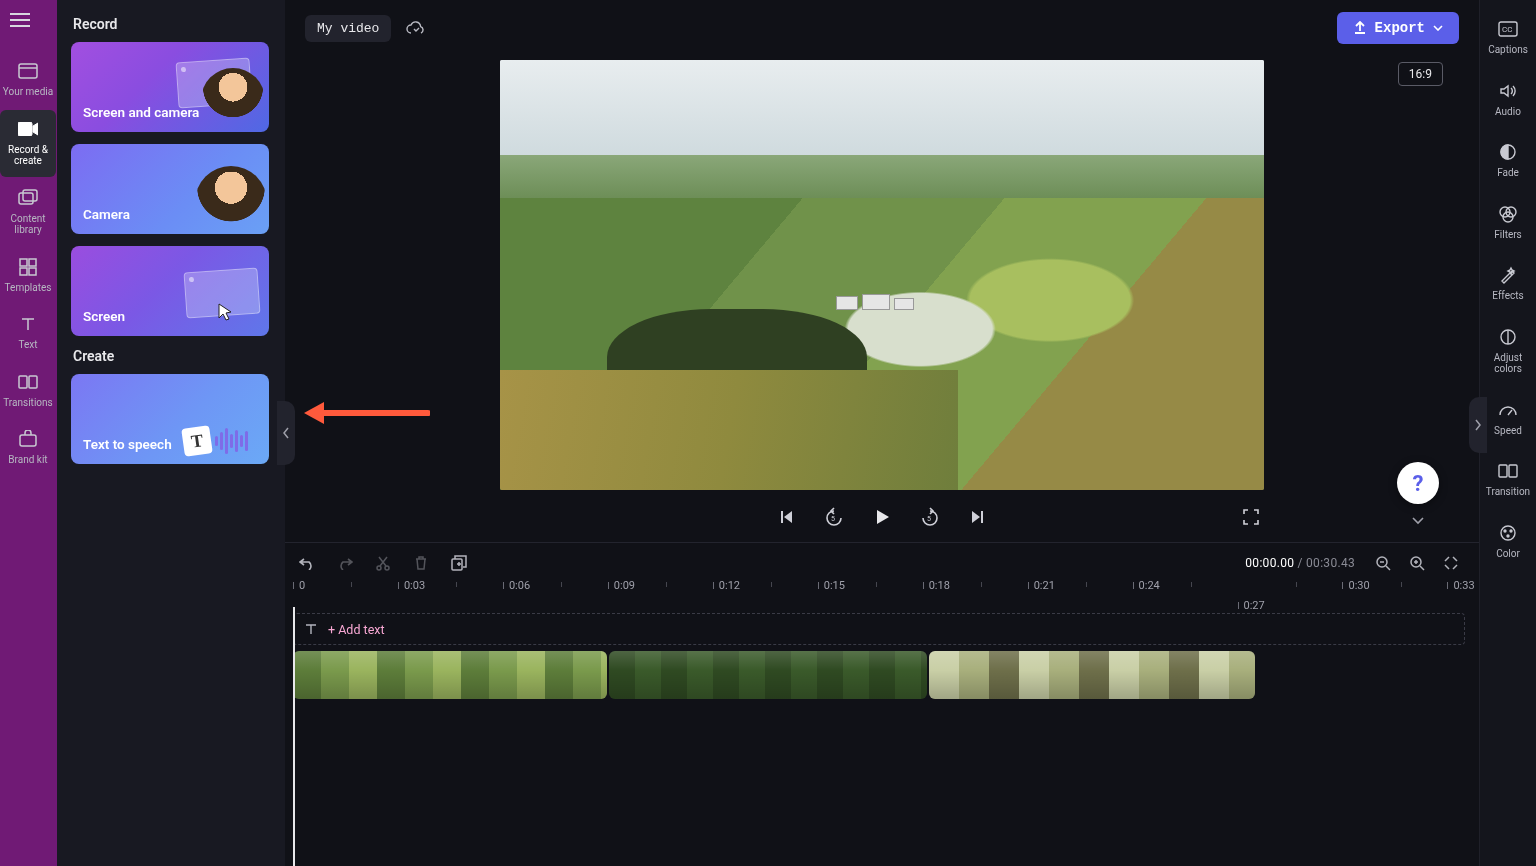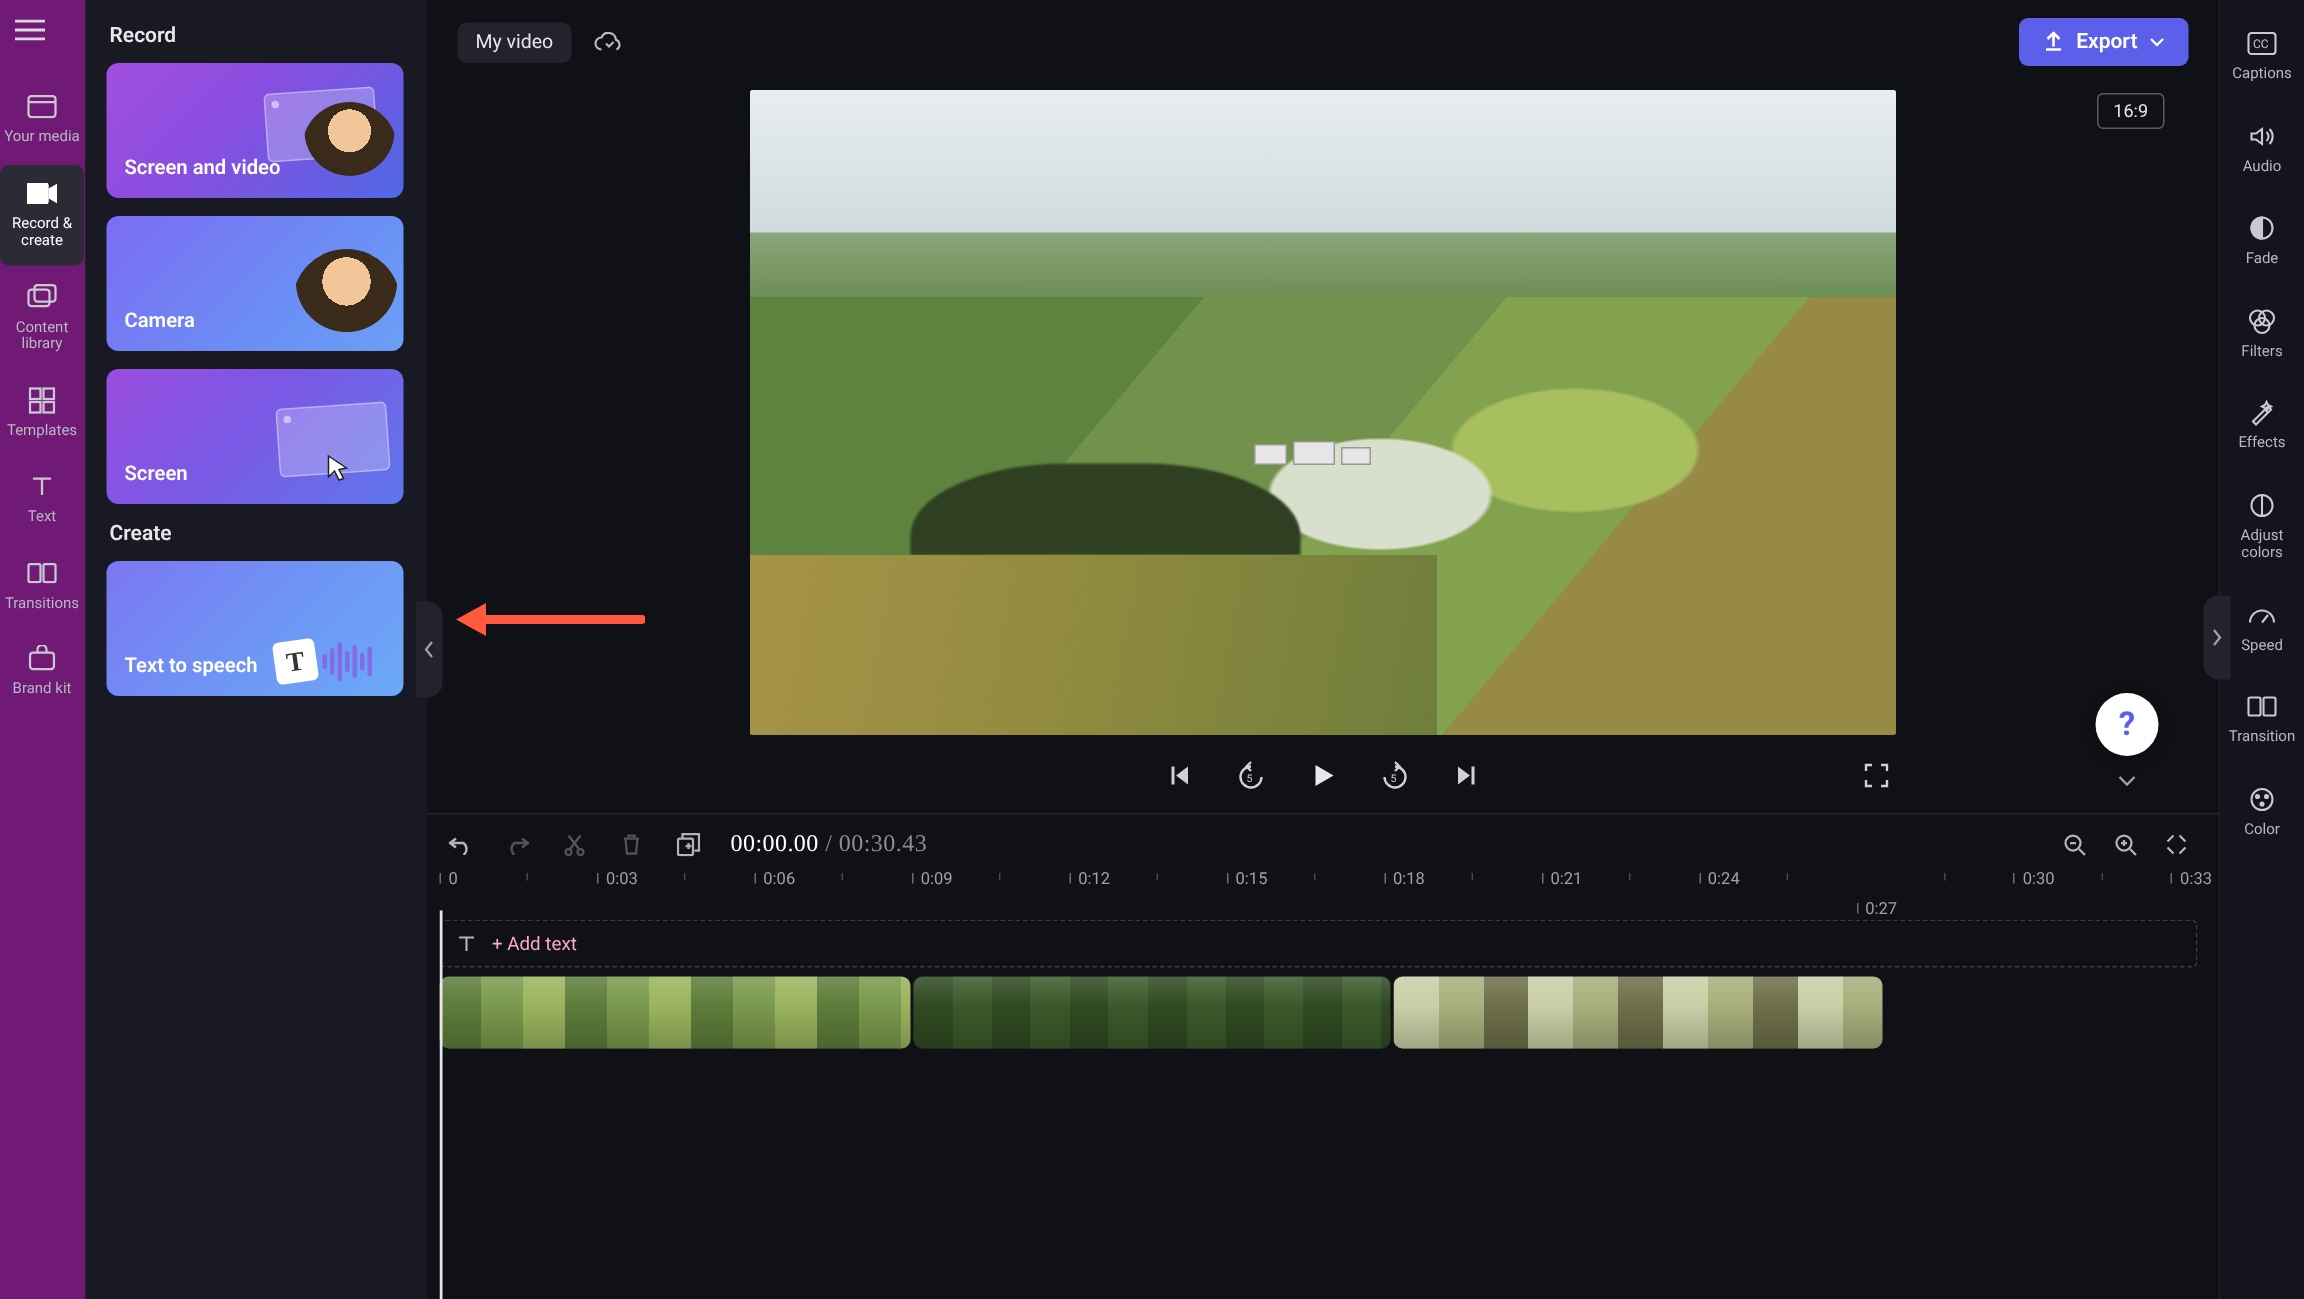--- a/index.html
+++ b/index.html
@@ -64,21 +64,21 @@
   position:absolute; left:277px; top:50%; transform:translateY(-50%);
   width:18px; height:64px; background:#22232d; border-radius:0 10px 10px 0;
   display:flex; align-items:center; justify-content:center; cursor:pointer; z-index:5;
 }
 
 
 .stage{
   flex:1; display:flex; flex-direction:column; background:#101117; position:relative;
 }
 .stage-header{
-  height:56px; display:flex; align-items:center; padding:0 20px; gap:12px;
+  height:56px; display:flex; align-items:center; padding:0 20px; gap:12px;font-family:Liberation Mono, monospace;
 }
 .title-chip{background:#22232d; padding:6px 12px; border-radius:6px; font-size:13px;}
 .cloud-ic{width:24px;height:24px; display:flex;align-items:center;justify-content:center;}
 .export-btn{
   margin-left:auto; background:#5b5fe9; color:#fff; padding:8px 16px;
   border-radius:6px; font-size:14px; font-weight:600; display:flex; align-items:center; gap:8px; cursor:pointer;
 }
 .preview-wrap{flex:0 0 auto; display:flex; flex-direction:column; align-items:center; padding:4px 20px 6px; position:relative;}
 .ratio-chip{
   position:absolute; right:36px; top:6px; border:1px solid #5a5b66; padding:4px 10px;
@@ -117,21 +117,21 @@
   box-shadow:0 2px 8px rgba(0,0,0,.4); z-index:6;
 }
 .help-caret{position:absolute; right:52px; top:512px; width:18px;height:18px;display:flex;align-items:center;justify-content:center;color:#aaa;}
 
 
 .timeline{flex:1; display:flex; flex-direction:column; border-top:1px solid #23242e; padding:8px 14px 0 8px; min-height:0;}
 .tl-tools{display:flex; align-items:center; gap:18px; padding:2px 4px 6px;}
 .tl-tools .grp{display:flex; gap:18px;}
 .tl-tools .tbtn{width:20px;height:20px;display:flex;align-items:center;justify-content:center;cursor:pointer;opacity:.85;}
 .tl-tools .tbtn.dis{opacity:.35;cursor:default;}
-.tl-time{flex:1; text-align:left; font-size:16px; letter-spacing:.3px;font-family:Liberation Serif, serif;}
+.tl-time{flex:1; text-align:right; font-size:12px; letter-spacing:.3px;}
 .tl-time .cur{color:#fff;}
 .tl-time .tot{color:#8a8b95;}
 .tl-zoom{display:flex; gap:14px;}
 
 .ruler{position:relative; height:28px; margin-left:0;}
 .ruler .tick{position:absolute; top:0; font-size:11px; color:#9fa0aa;}
 .ruler .tick::before{content:"";position:absolute;left:-6px;top:3px;width:1px;height:7px;background:#6a6b75;}
 .ruler .minor{position:absolute;top:3px;width:1px;height:5px;background:#45464f;}
 
 .tracks{position:relative; flex:1; overflow:hidden;}
@@ -241,21 +241,21 @@
         </span>
       <span>Brand kit</span>
     </div>
   </div>
 
   <div class="panel">
     <h4>Record</h4>
     <div class="card grad1">
       <div class="mini-window"></div>
       <div class="avatar"></div>
-      <span>Screen and video</span>
+      <span>Screen and camera</span>
     </div>
     <div class="card grad2">
       <div class="avatar" style="right:2px;bottom:-4px;width:72px;height:72px;"></div>
       <span>Camera</span>
     </div>
     <div class="card grad3">
       <div class="mini-window" style="right:10px;top:24px;"></div>
       <svg class="cursor-shape" viewBox="0 0 18 22">
           <path d="M2 2l12 8-5 1 3 6-3 1-3-6-4 4z" fill="#fff" stroke="#222" stroke-width="1"></path>
         </svg>

